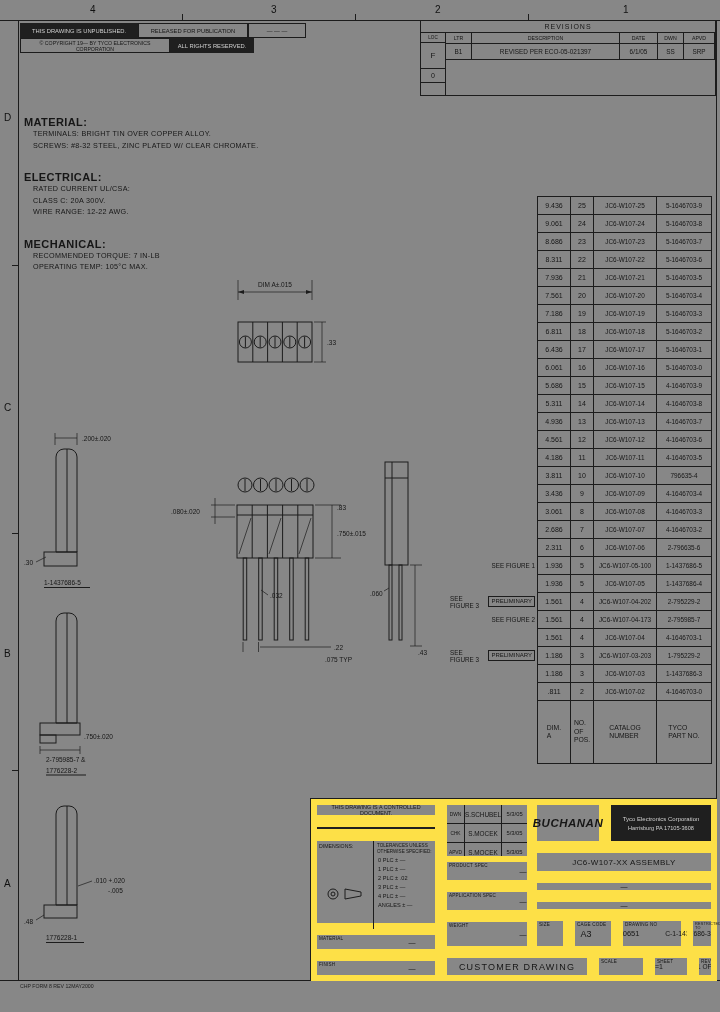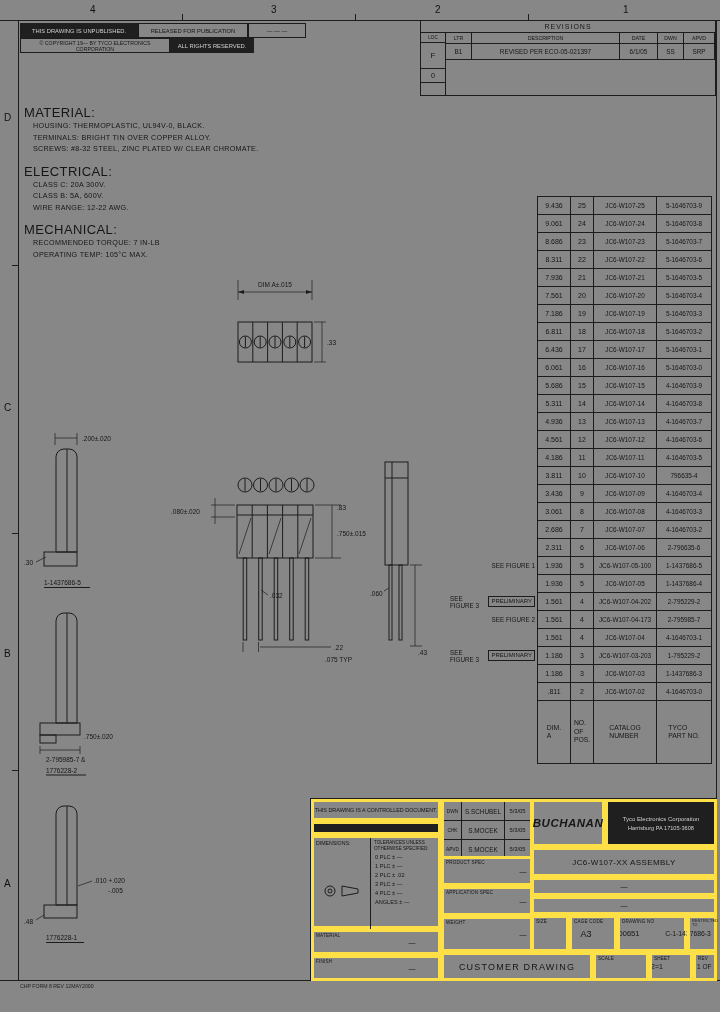--- a/index.html
+++ b/index.html
@@ -20,36 +20,36 @@
   .rev-left{width:26px;border-right:1px solid #1c1c1c;display:flex;flex-direction:column;}
   .rev-left > div{display:flex;align-items:center;justify-content:center;}
   .rev-right{flex:1;}
   .rev-hdr,.rev-row{display:flex;}
   .rev-hdr > div{font-size:5.2px;height:11px;}
   .rev-row > div{font-size:6.4px;height:16px;}
   .rev-hdr > div,.rev-row > div{border-right:1px solid #1c1c1c;border-bottom:1px solid #1c1c1c;display:flex;align-items:center;justify-content:center;}
   .w-ltr{width:26px}.w-desc{width:148px}.w-date{width:38px}.w-dwn{width:26px}.w-apvd{width:31px}
   
   #notes{left:24px;top:96px;width:310px;}
-  .note-title{font-size:13px;letter-spacing:.4px;margin-top:9px;}
+  .note-title{font-size:11px;letter-spacing:.4px;margin-top:20px;font-weight:bold;}
   .note-item{font-size:7.2px;letter-spacing:.3px;padding-left:9px;line-height:11.5px;}
   
   #parts{left:450px;top:197px;width:266px;}
   .pt-row{display:flex;height:19px;margin-top:-1px;}
   .pt-note{width:88px;display:flex;align-items:center;justify-content:flex-end;gap:3px;padding-right:3px;border:none;}
   .see-fig{font-size:6.3px;}
   .prelim{font-size:6px;border:1px solid #1c1c1c;padding:0 2px;line-height:9px;}
   .see-fig:empty,.prelim:empty{display:none;}
   .pt-cell{border:1px solid #1c1c1c;margin-left:-1px;display:flex;align-items:center;justify-content:center;font-size:7px;}
   .c-dim{width:34px}.c-pos{width:24px}.c-cat{width:64px;font-size:6.4px}.c-part{width:56px;font-size:6.4px}
   .pt-foot{display:flex;height:64px;margin-top:-1px;}
   .pt-foot .pt-cell{white-space:pre-line;font-size:6.8px;line-height:8.5px;}
   
   #tblock{left:310px;top:798px;width:406px;height:182px;border:1px solid #1c1c1c;}
-  #tblock .tc{position:absolute;border:3px solid #fde047;}
+  #tblock .tc{position:absolute;border:6px solid #fde047;}
   .lbl{font-size:4.6px;position:absolute;top:1px;left:2px;letter-spacing:.2px;}
   .val{width:100%;height:100%;display:flex;align-items:center;justify-content:center;margin-left:36px;}
   .sign-row{display:flex;height:19px;border-bottom:1px solid #1c1c1c;}
   .sign-label{width:18px;font-size:4.8px;border-right:1px solid #1c1c1c;display:flex;align-items:center;justify-content:center;}
   .sign-name{flex:1;font-size:6.4px;display:flex;align-items:center;justify-content:center;}
   .sign-date{width:26px;font-size:5.8px;border-left:1px solid #1c1c1c;display:flex;align-items:center;justify-content:center;}
   .tol-item{font-size:5.6px;line-height:9px;padding-left:3px;}
   
   svg{position:absolute;overflow:visible;}
   svg text{fill:#161616;font-family:"Liberation Sans",sans-serif;font-size:6.5px;}
@@ -115,29 +115,28 @@
         <div class="w-apvd">SRP</div>
       </div>
     </div>
   </div>
 </div>
 
 <div class="abs" id="notes">
   <div class="note-title">MATERIAL:</div>
   <div>
 
-  <div class="note-item">HOUSING: THERMOPLASTIC, UL94V-0, BLACK.</div>
       <div class="note-item">TERMINALS: BRIGHT TIN OVER COPPER ALLOY.</div>
       <div class="note-item">SCREWS: #8-32 STEEL, ZINC PLATED W/ CLEAR CHROMATE.</div>
     </div>
   <div class="note-title">ELECTRICAL:</div>
   <div>
 
+  <div class="note-item">RATED CURRENT UL/CSA:</div>
       <div class="note-item">CLASS C: 20A 300V.</div>
-      <div class="note-item">CLASS B: 5A, 600V.</div>
       <div class="note-item">WIRE RANGE: 12-22 AWG.</div>
     </div>
   <div class="note-title">MECHANICAL:</div>
   <div>
 
   <div class="note-item">RECOMMENDED TORQUE: 7 IN-LB</div>
       <div class="note-item">OPERATING TEMP: 105°C MAX.</div>
     </div>
 </div>
 

